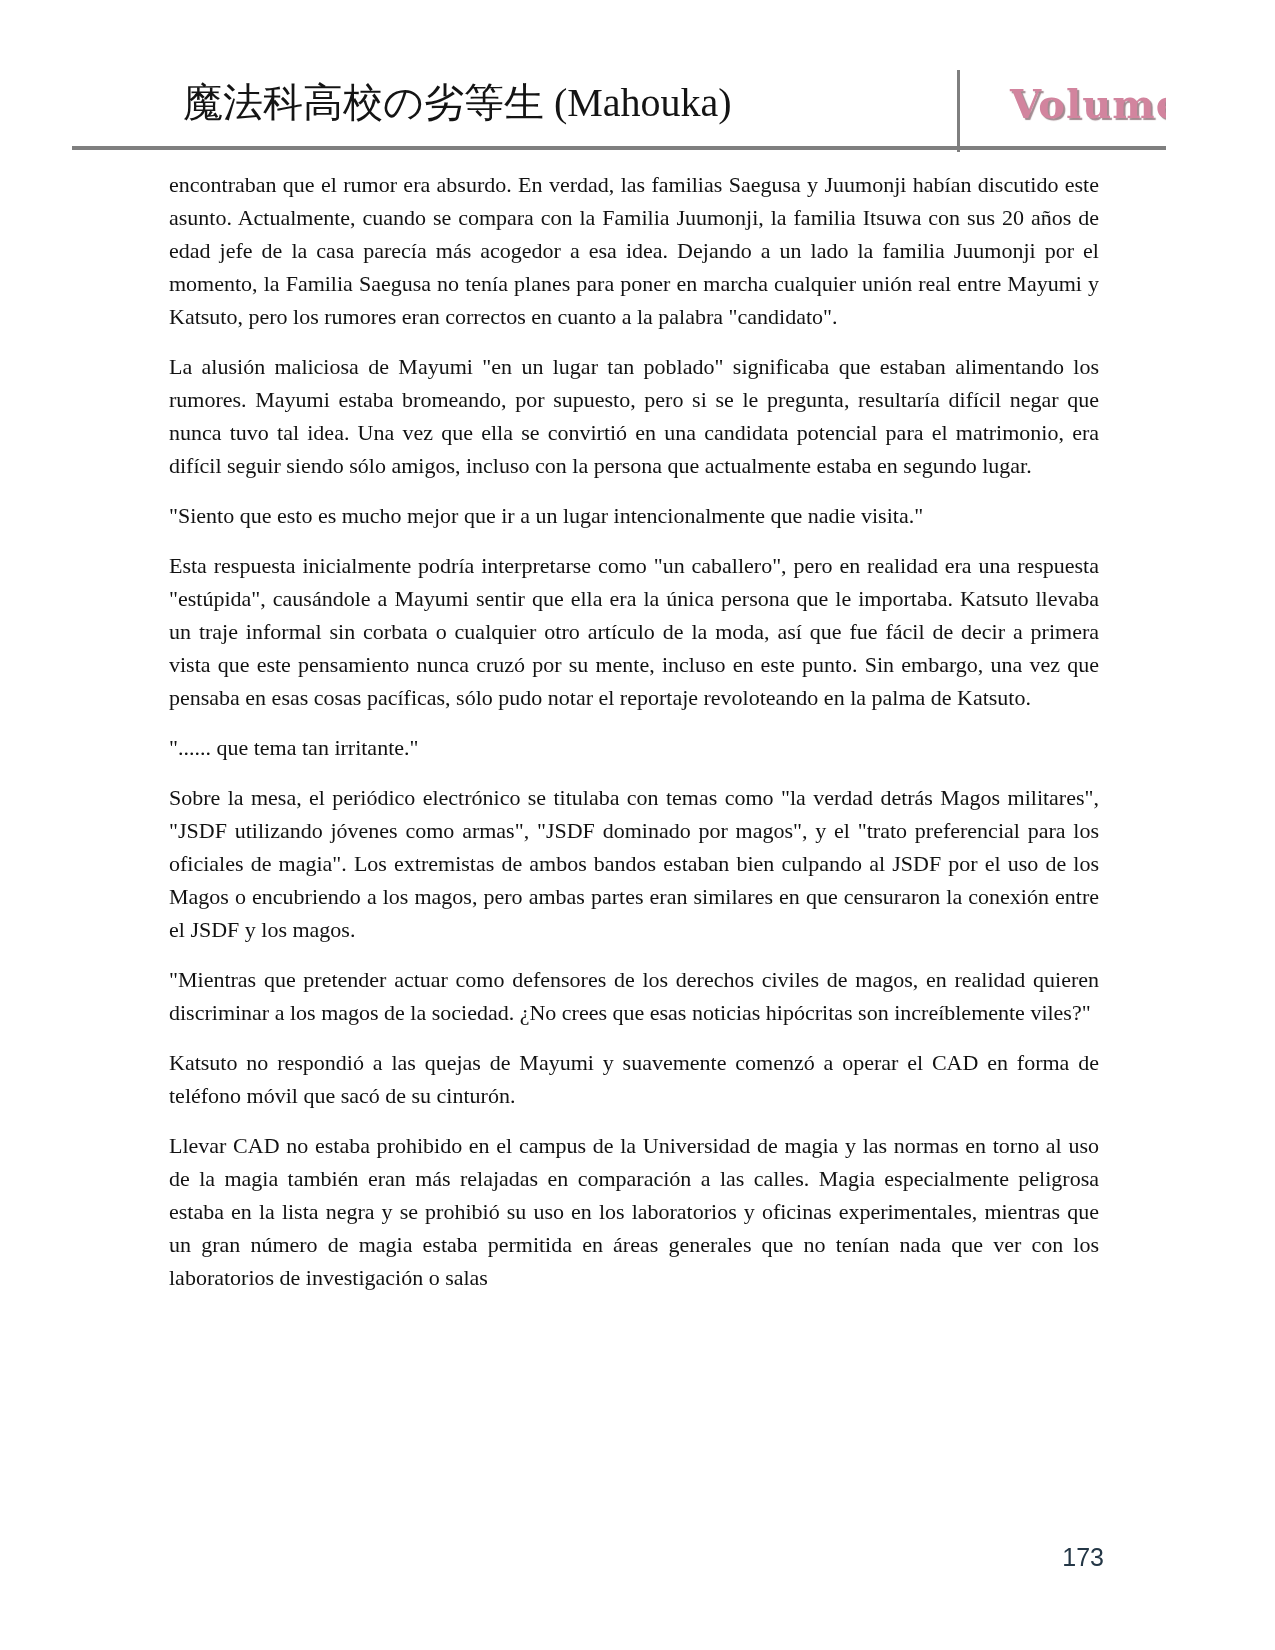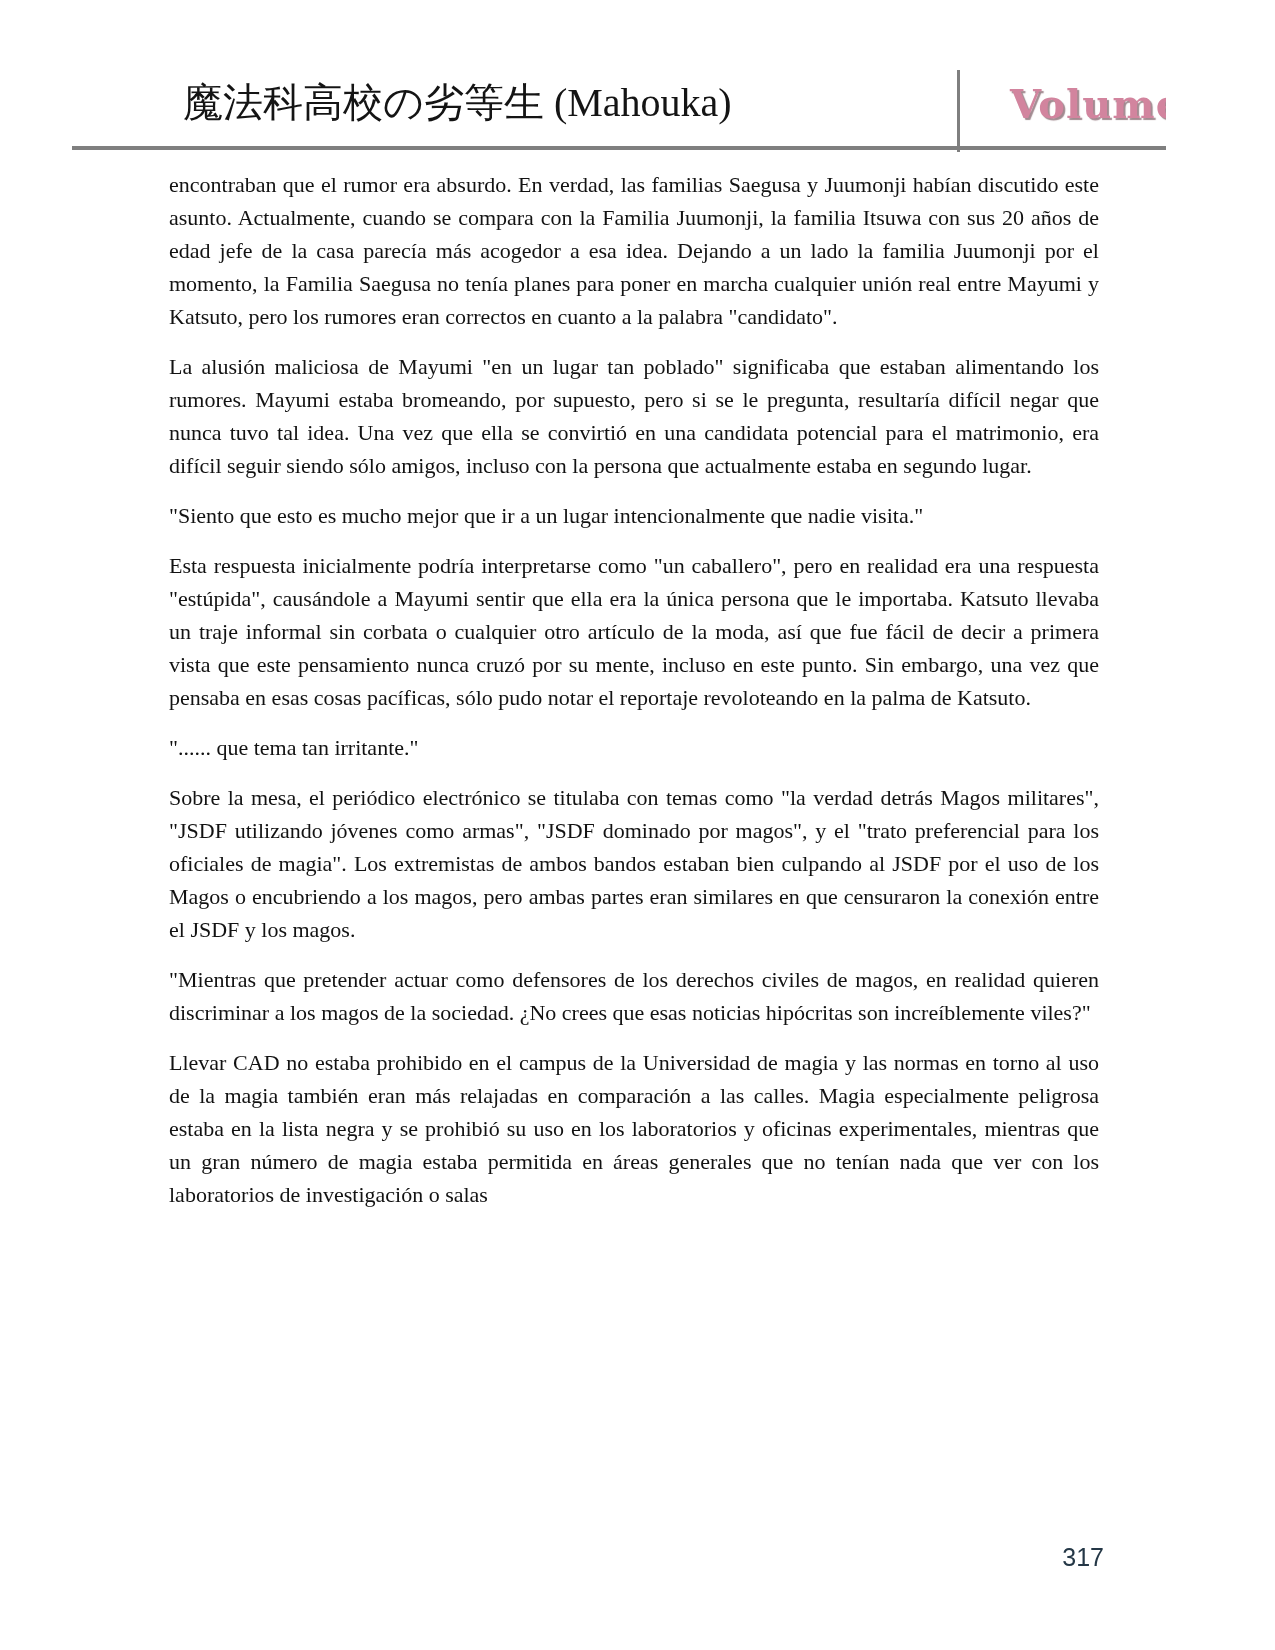--- a/index.html
+++ b/index.html
@@ -97,18 +97,19 @@
   <div class="header-rule"></div>
 
   <div class="body-text">
     <p>encontraban que el rumor era absurdo. En verdad, las familias Saegusa y Juumonji habían discutido este asunto. Actualmente, cuando se compara con la Familia Juumonji, la familia Itsuwa con sus 20 años de edad jefe de la casa parecía más acogedor a esa idea. Dejando a un lado la familia Juumonji por el momento, la Familia Saegusa no tenía planes para poner en marcha cualquier unión real entre Mayumi y Katsuto, pero los rumores eran correctos en cuanto a la palabra "candidato".</p>
     <p>La alusión maliciosa de Mayumi "en un lugar tan poblado" significaba que estaban alimentando los rumores. Mayumi estaba bromeando, por supuesto, pero si se le pregunta, resultaría difícil negar que nunca tuvo tal idea. Una vez que ella se convirtió en una candidata potencial para el matrimonio, era difícil seguir siendo sólo amigos, incluso con la persona que actualmente estaba en segundo lugar.</p>
     <p>"Siento que esto es mucho mejor que ir a un lugar intencionalmente que nadie visita."</p>
     <p>Esta respuesta inicialmente podría interpretarse como "un caballero", pero en realidad era una respuesta "estúpida", causándole a Mayumi sentir que ella era la única persona que le importaba. Katsuto llevaba un traje informal sin corbata o cualquier otro artículo de la moda, así que fue fácil de decir a primera vista que este pensamiento nunca cruzó por su mente, incluso en este punto. Sin embargo, una vez que pensaba en esas cosas pacíficas, sólo pudo notar el reportaje revoloteando en la palma de Katsuto.</p>
     <p>"...... que tema tan irritante."</p>
     <p>Sobre la mesa, el periódico electrónico se titulaba con temas como "la verdad detrás Magos militares", "JSDF utilizando jóvenes como armas", "JSDF dominado por magos", y el "trato preferencial para los oficiales de magia". Los extremistas de ambos bandos estaban bien culpando al JSDF por el uso de los Magos o encubriendo a los magos, pero ambas partes eran similares en que censuraron la conexión entre el JSDF y los magos.</p>
     <p>"Mientras que pretender actuar como defensores de los derechos civiles de magos, en realidad quieren discriminar a los magos de la sociedad. ¿No crees que esas noticias hipócritas son increíblemente viles?"</p>
+    <p>Katsuto no respondió a las quejas de Mayumi y suavemente comenzó a operar el CAD en forma de teléfono móvil que sacó de su cinturón.</p>
     <p>Llevar CAD no estaba prohibido en el campus de la Universidad de magia y las normas en torno al uso de la magia también eran más relajadas en comparación a las calles. Magia especialmente peligrosa estaba en la lista negra y se prohibió su uso en los laboratorios y oficinas experimentales, mientras que un gran número de magia estaba permitida en áreas generales que no tenían nada que ver con los laboratorios de investigación o salas</p>
   </div>
 
-  <div class="page-number">317</div>
+  <div class="page-number">173</div>
 
 </div>
 
 </body></html>

